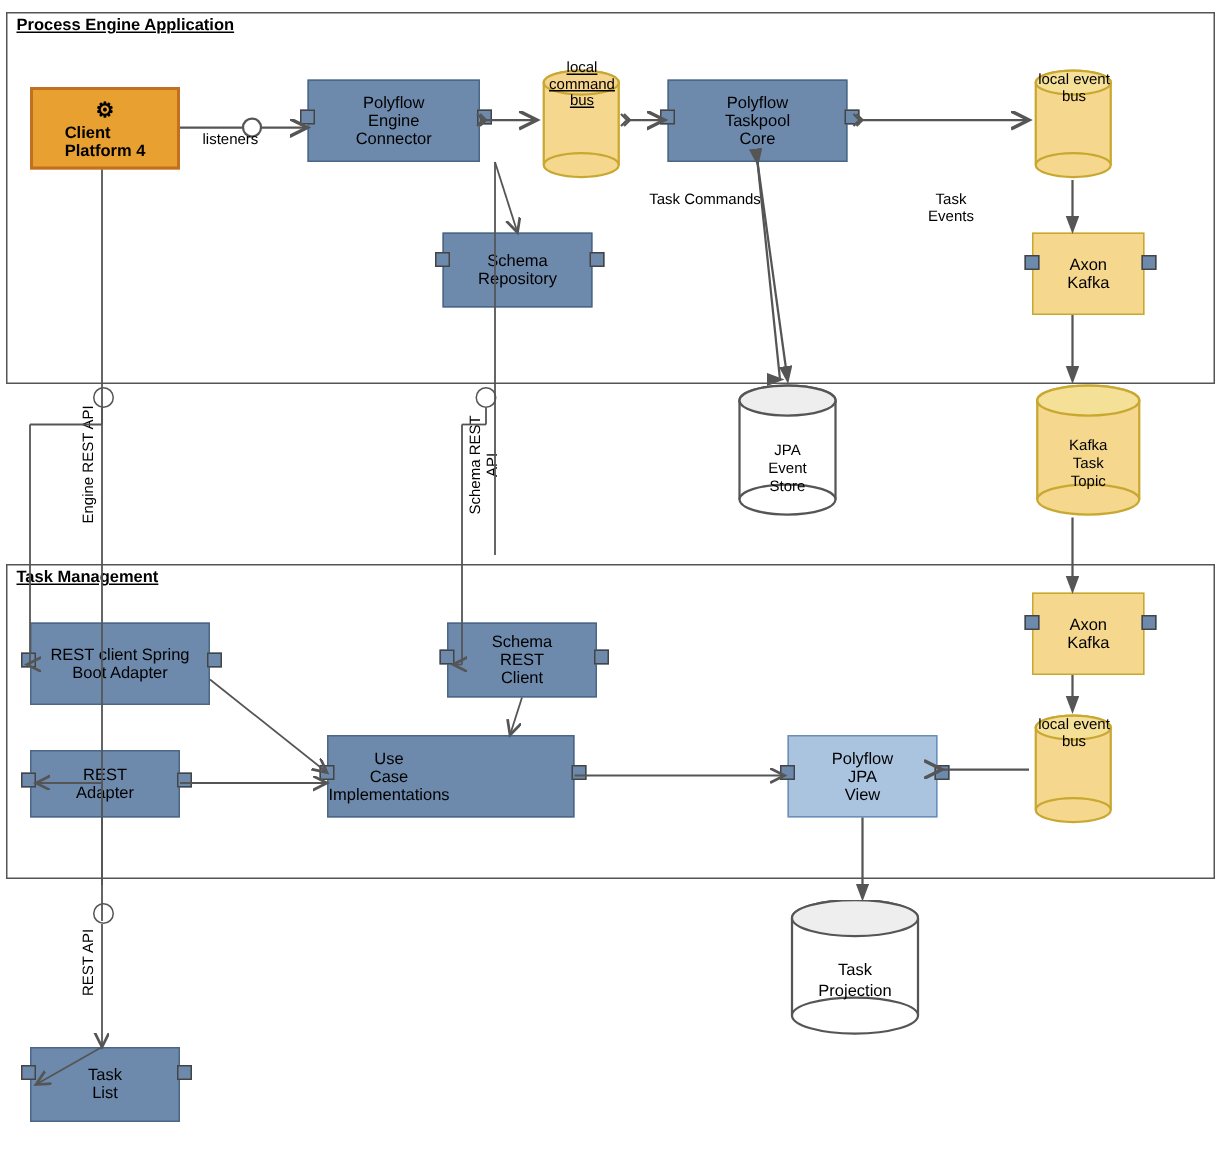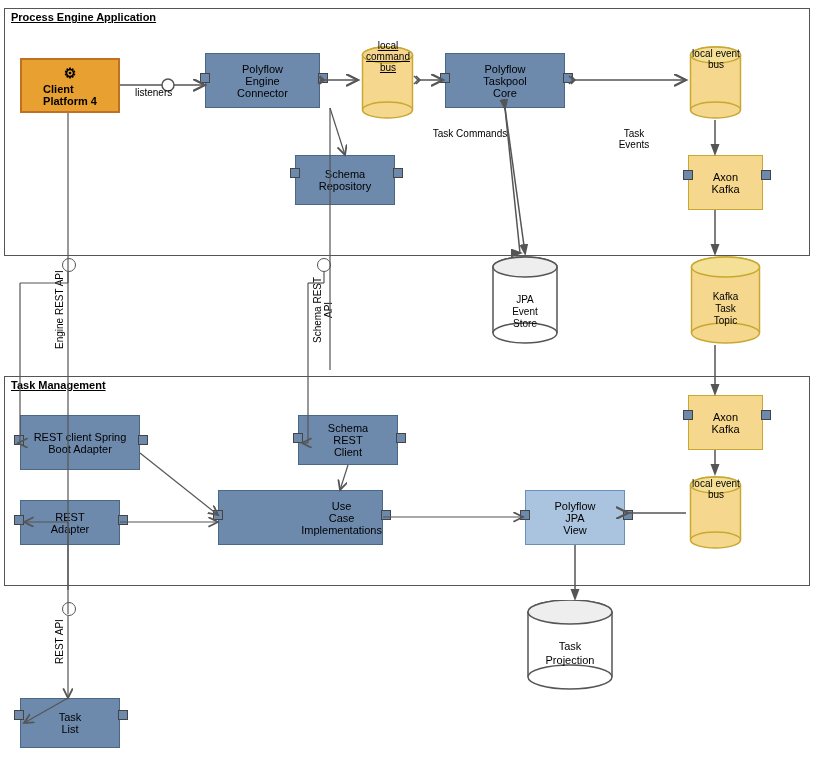--- a/index.html
+++ b/index.html
@@ -242,21 +242,21 @@
     .use-case {
       position: absolute;
       top: 490px;
       left: 218px;
       width: 165px;
       height: 55px;
       background: #6d8aad;
       border: 1.5px solid #4a6785;
       display: flex;
       align-items: center;
-      justify-content: flex-end;
+      justify-content: flex-start;
       text-align: center;
       font-size: 11px;
     }
 
     
     .rest-adapter {
       position: absolute;
       top: 500px;
       left: 20px;
       width: 100px;

